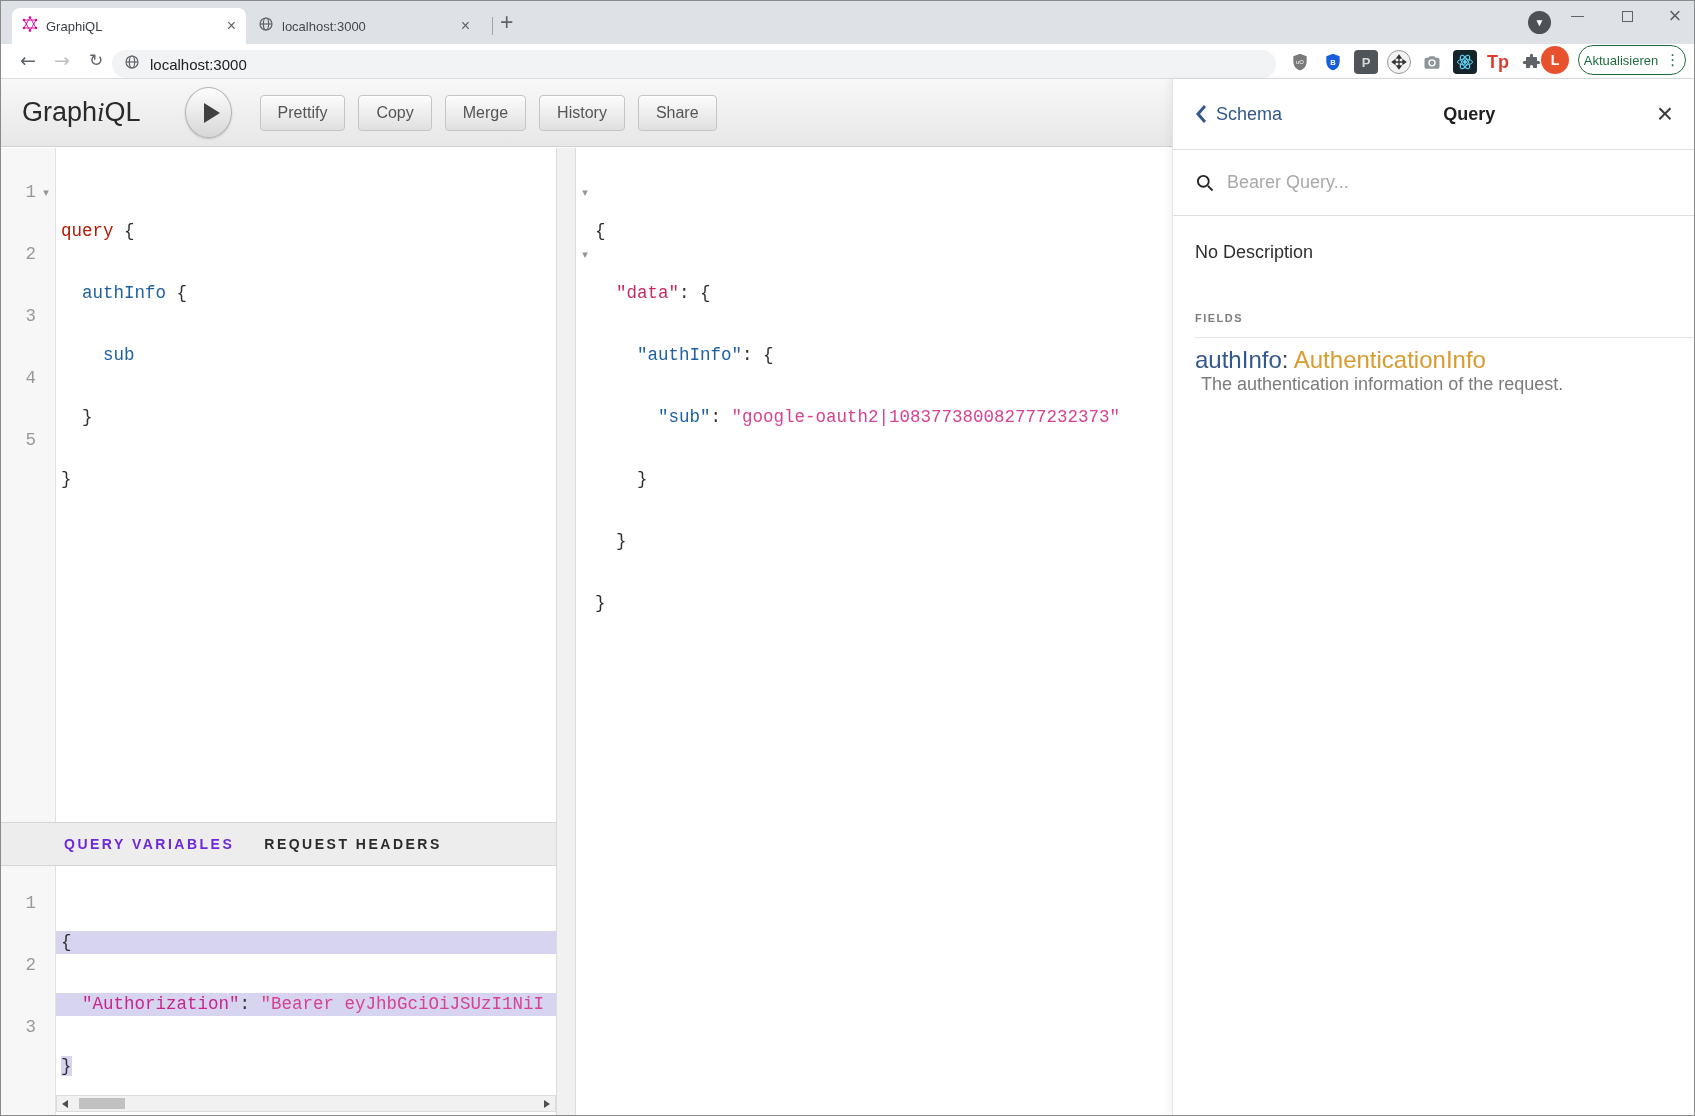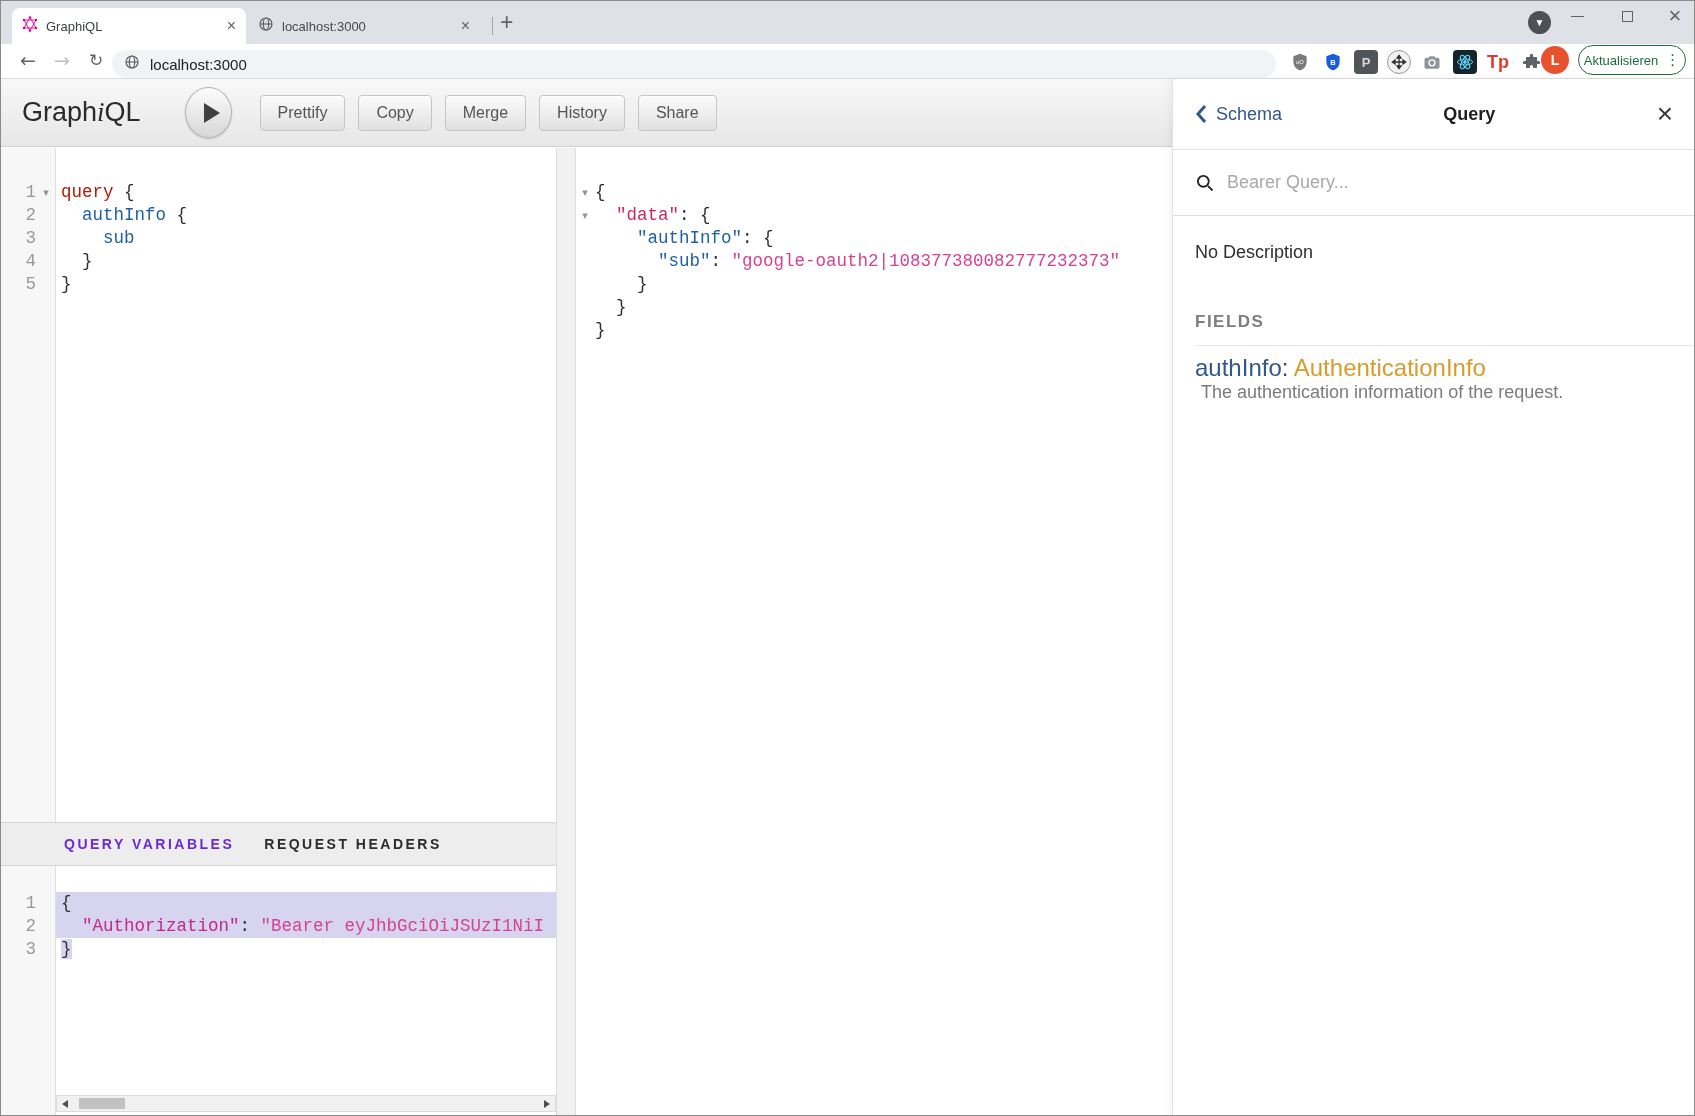--- a/index.html
+++ b/index.html
@@ -57,21 +57,21 @@
   .tbtn { padding:8px 17px; font-size:16px; color:#555; background:linear-gradient(#fcfcfc,#e0e0e0);
     border:1px solid #c5c5c5; border-radius:4px; box-shadow:inset 0 1px 0 rgba(255,255,255,.8); }
 
   
   .mono, .code-row { font-family:"Liberation Mono","DejaVu Sans Mono",monospace; font-size:17.5px; line-height:23px; white-space:pre; }
   .query-pane { position:absolute; left:0; top:148px; width:556px; height:674px; background:#fff; padding-top:33px; overflow:hidden; }
   .gutter-bg { position:absolute; left:0; top:0; bottom:0; width:56px; background:#f7f7f7; border-right:1px solid #e0e0e0; }
   .code-row { display:flex; position:relative; }
   .gut { width:36px; text-align:right; color:#999; flex:none; }
   .fold { width:20px; text-align:center; color:#949494; font-size:11px; flex:none; font-family:"DejaVu Sans",sans-serif; }
-  .code { flex:1; padding-left:5px; }
+  .code { flex:1; padding-left:5px;margin-top:39px; }
   .tk-kw { color:#b11a04; }
   .tk-prop { color:#1f61a0; }
   .tk-key { color:#c8295d; }
   .tk-str { color:#d64292; }
   .tk-hprop { color:#c7258c; }
   .tk-pn { color:#2f2f2f; }
   .sel-line { background:#d7d4f0; }
   .sel-tok { background:#d7d4f0; }
 
   .col-strip { position:absolute; left:556px; top:148px; width:20px; height:968px; background:#f1f1f1;
@@ -101,21 +101,21 @@
   .docs { position:absolute; left:1172px; top:79px; width:523px; height:1037px; background:#fff;
     border-left:1px solid #e3e3e3; box-shadow:-3px 0 8px rgba(0,0,0,.05); }
   .docs-header { height:71px; border-bottom:1px solid #e0e0e0; display:flex; align-items:center; padding:0 22px; }
   .docs-back { display:flex; align-items:center; gap:9px; color:#33588d; font-size:18px; }
   .docs-title { flex:1; text-align:center; font-weight:bold; font-size:18px; color:#1f1f1f; }
   .docs-close { font-size:28px; font-weight:300; color:#3a3a3a; line-height:20px; }
   .docs-search { height:66px; border-bottom:1px solid #dedede; display:flex; align-items:center; gap:12px; padding:0 22px; }
   .docs-search .ph { font-size:18px; color:#a9a9a9; }
   .docs-body { padding:26px 22px 0 22px; }
   .no-desc { font-size:18px; color:#2f2f2f; }
-  .fields-hdr { margin-top:49px; font-size:17px; font-weight:bold; letter-spacing:1.5px; color:#7d7d7d; }
+  .fields-hdr { margin-top:49px; font-size:11px; font-weight:bold; letter-spacing:1.5px; color:#7d7d7d; }
   .fields-rule { margin:13px -22px 0 0; border-bottom:1px solid #e6e6e6; }
   .field-row { margin-top:8px; font-size:24px; }
   .field-name { color:#33588d; }
   .field-sep { color:#444; }
   .field-type { color:#d79b2e; }
   .field-desc { padding-left:6px; font-size:18px; color:#7b7b7b; }
 </style>
 </head>
 <body>
 

